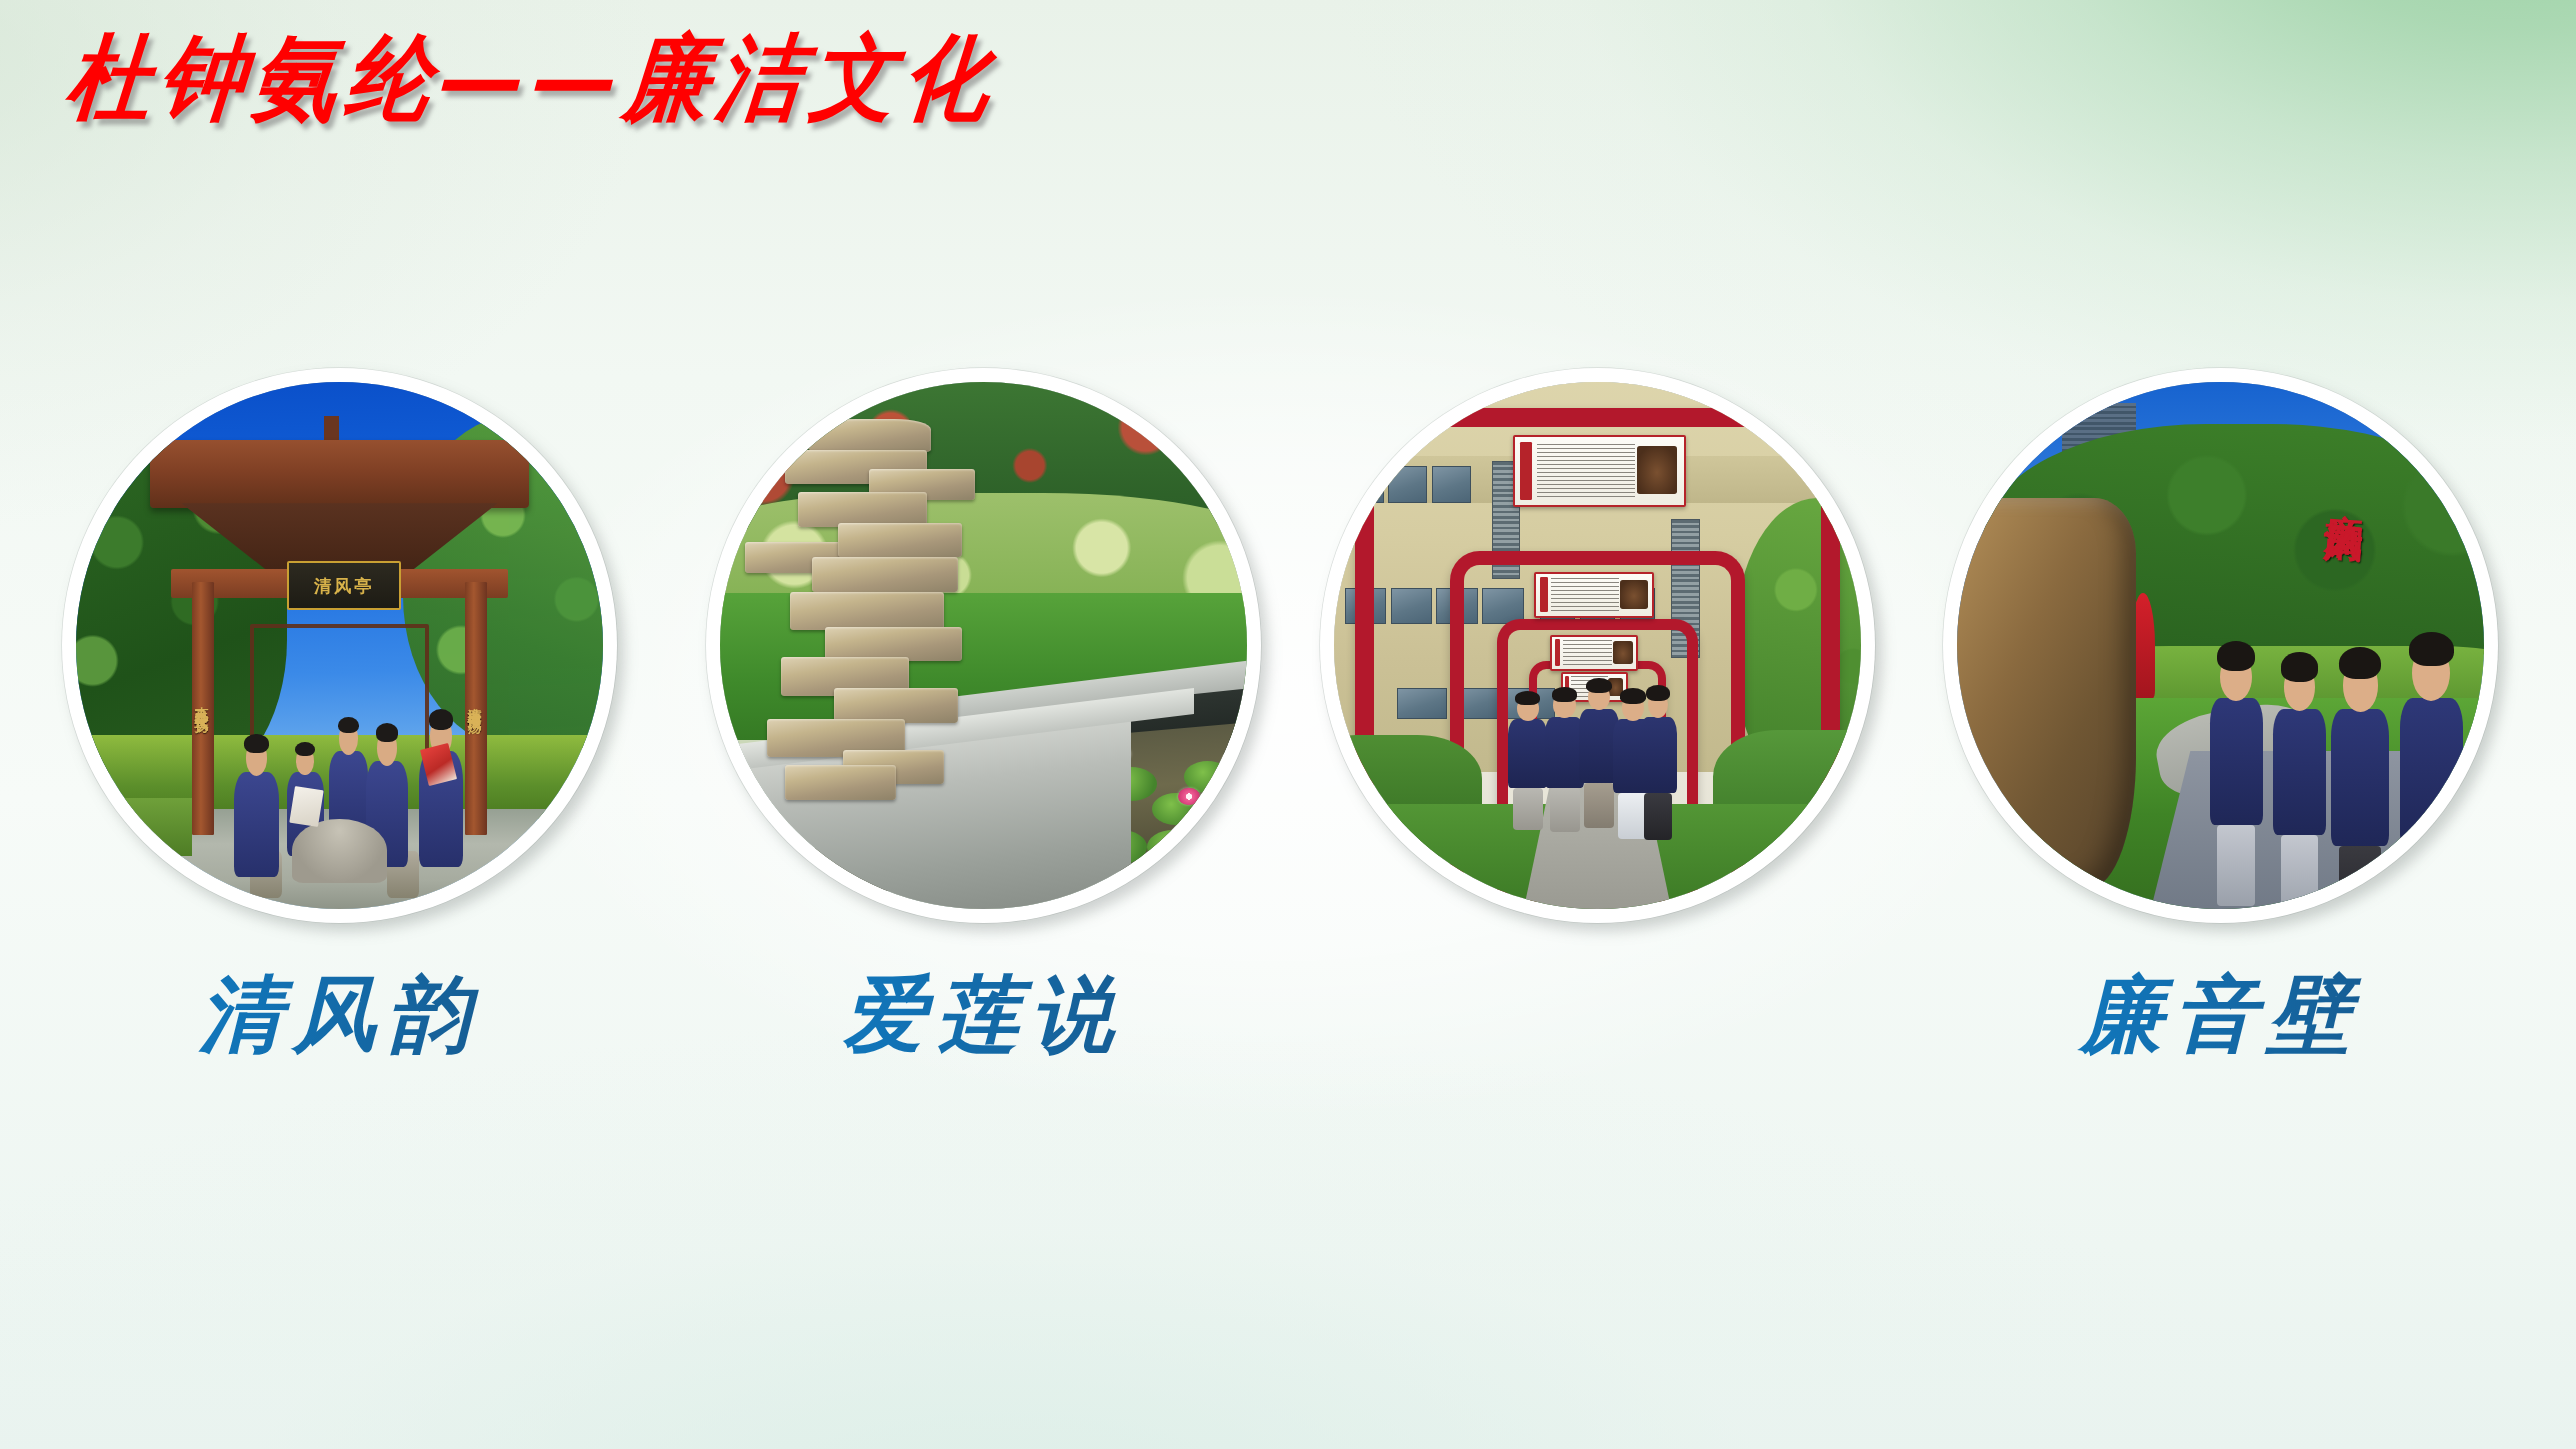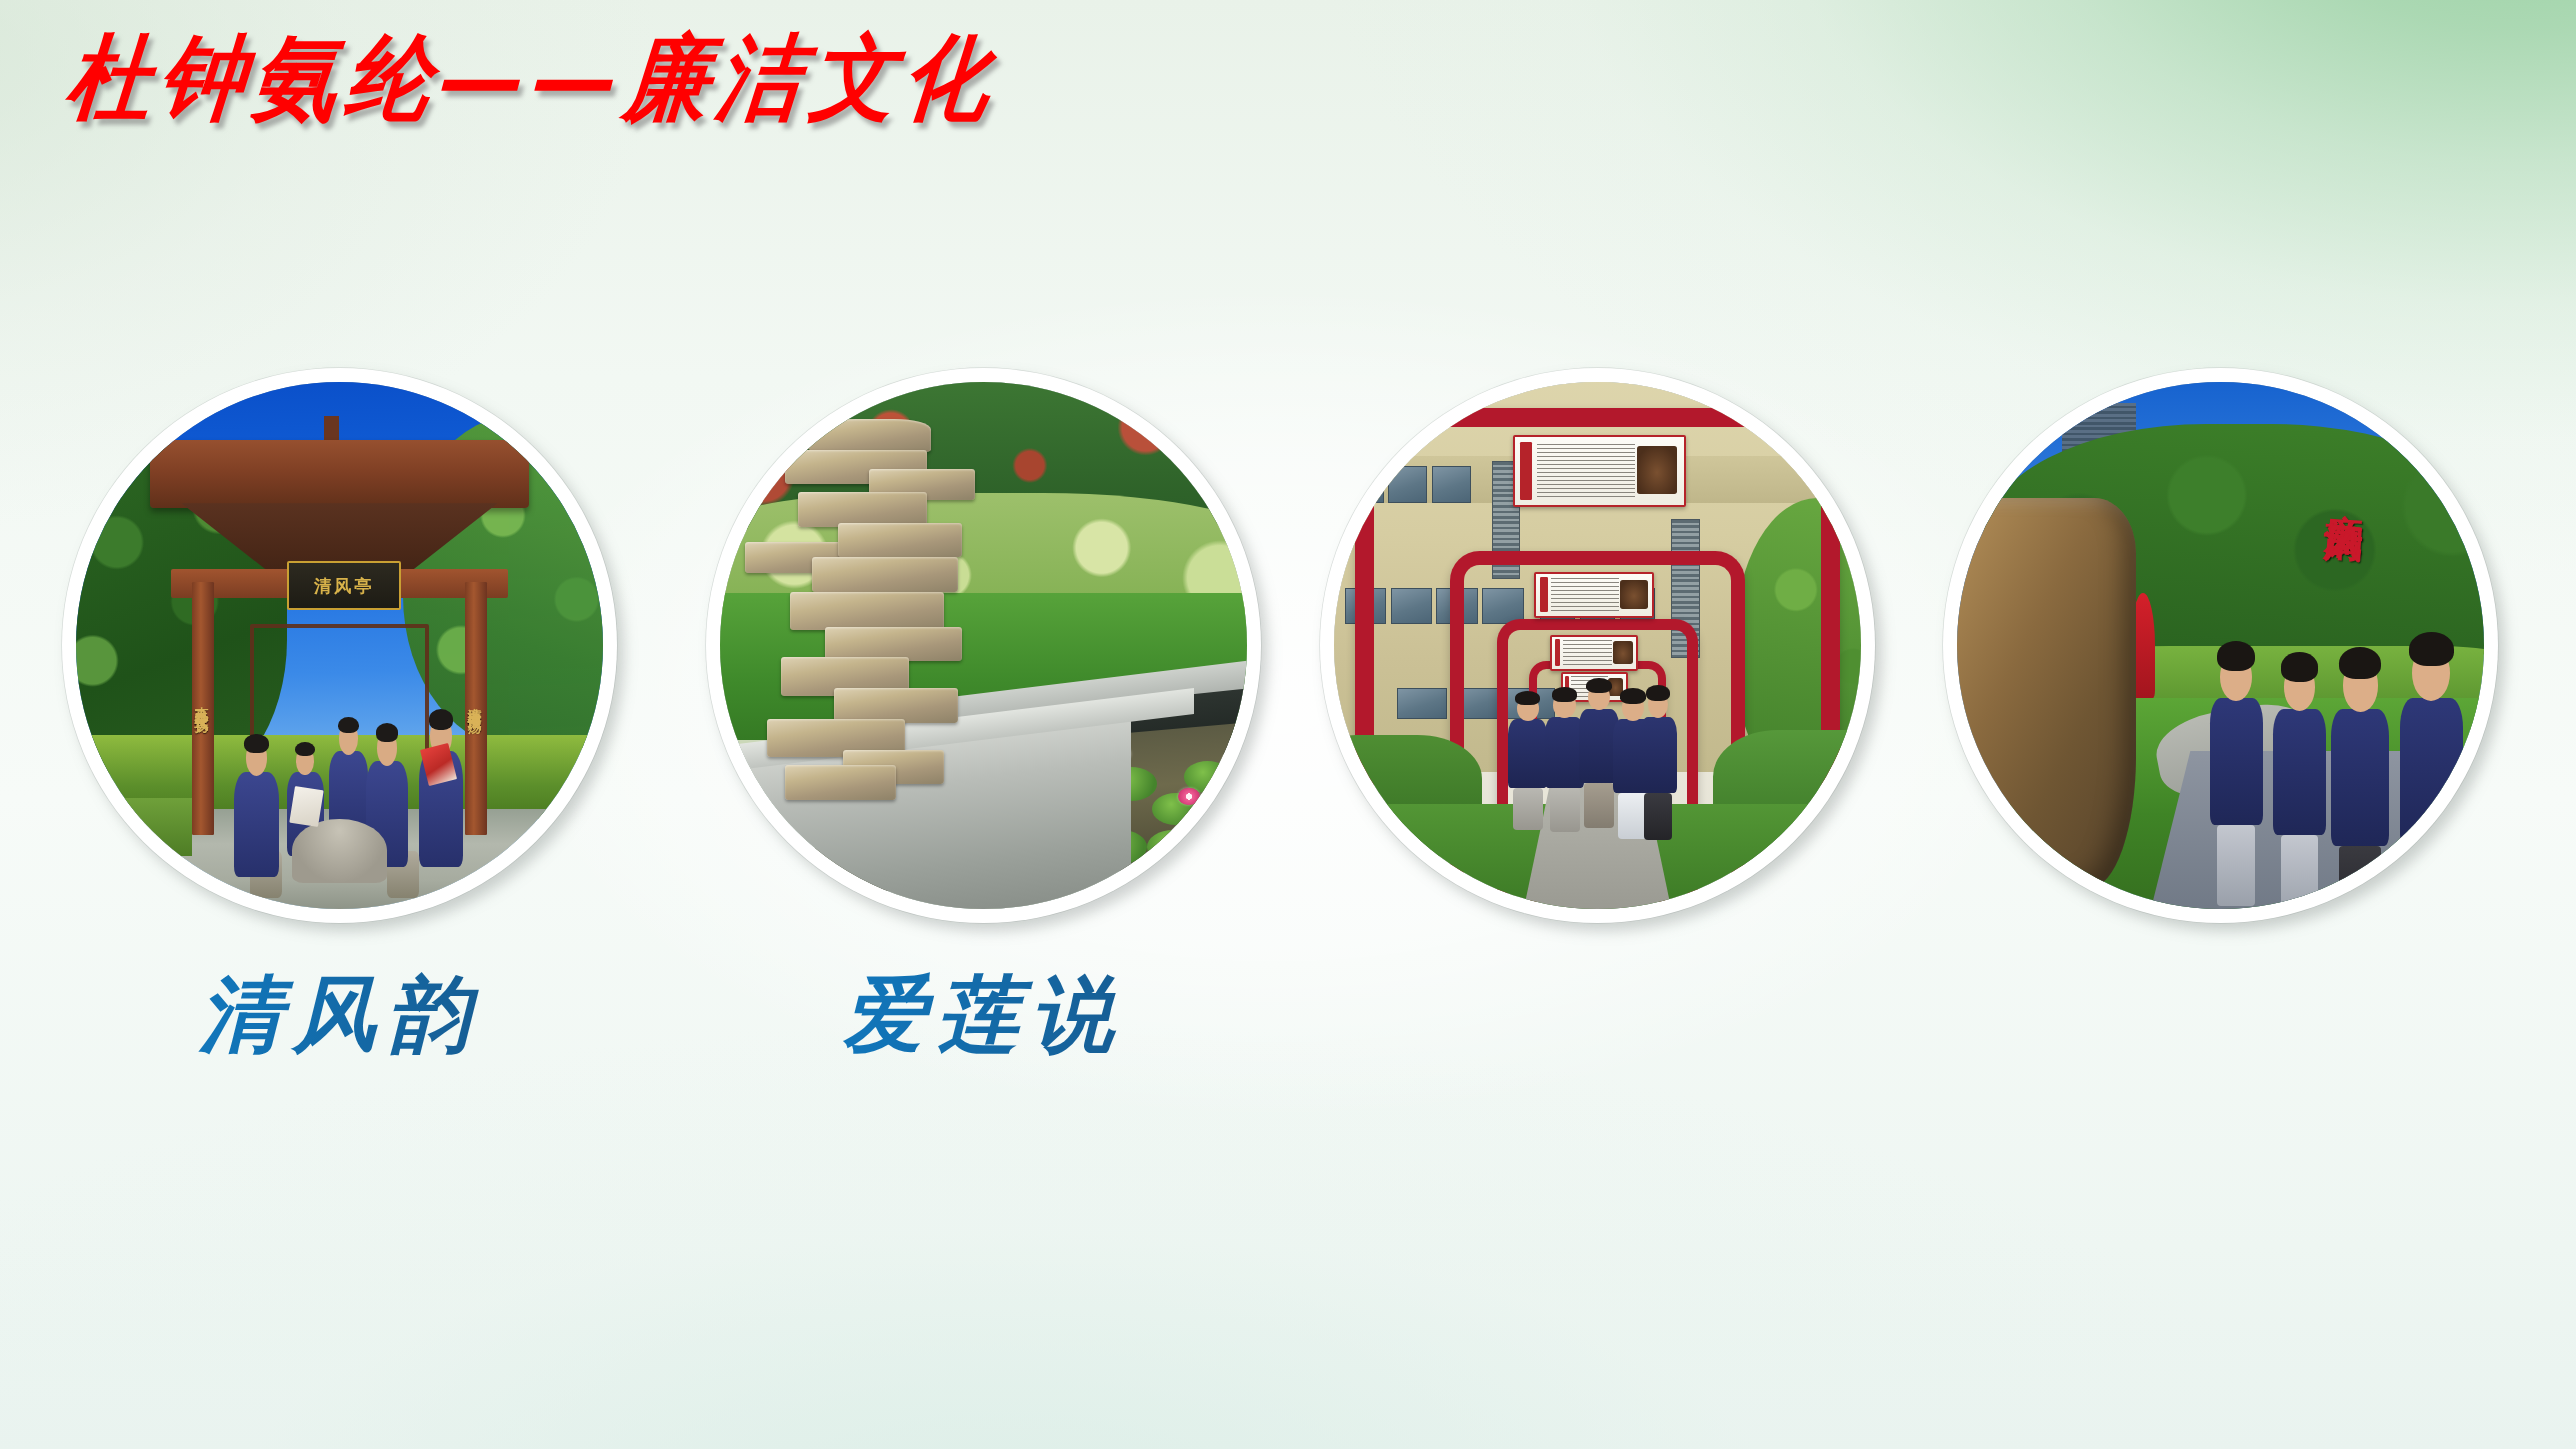--- a/index.html
+++ b/index.html
@@ -765,16 +765,17 @@
           </div>
         </div>
       </div>
     </div>
 
   </div>
 
   <div class="captions">
     <div class="caption c1">清风韵</div>
     <div class="caption c2">爱莲说</div>
+    <div class="caption c4">廉音壁</div>
   </div>
 
 </div>
 
 
 </body></html>

